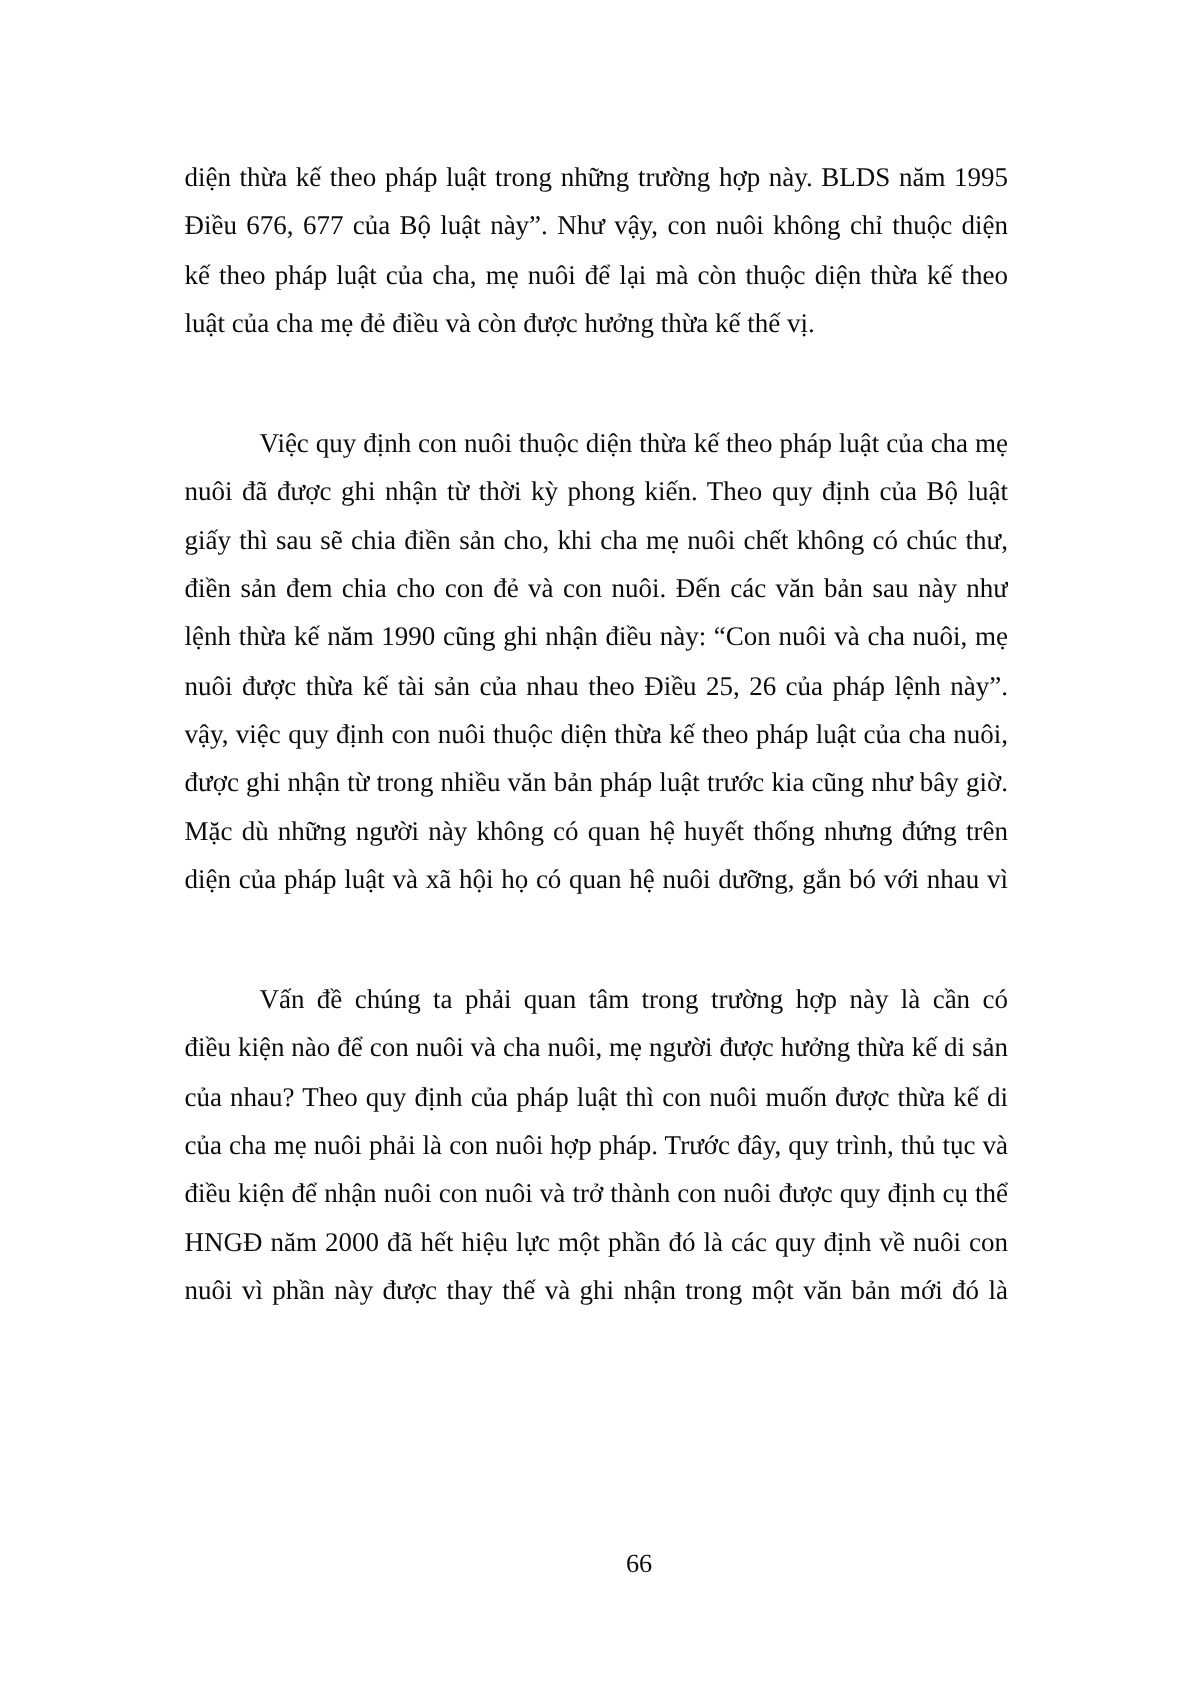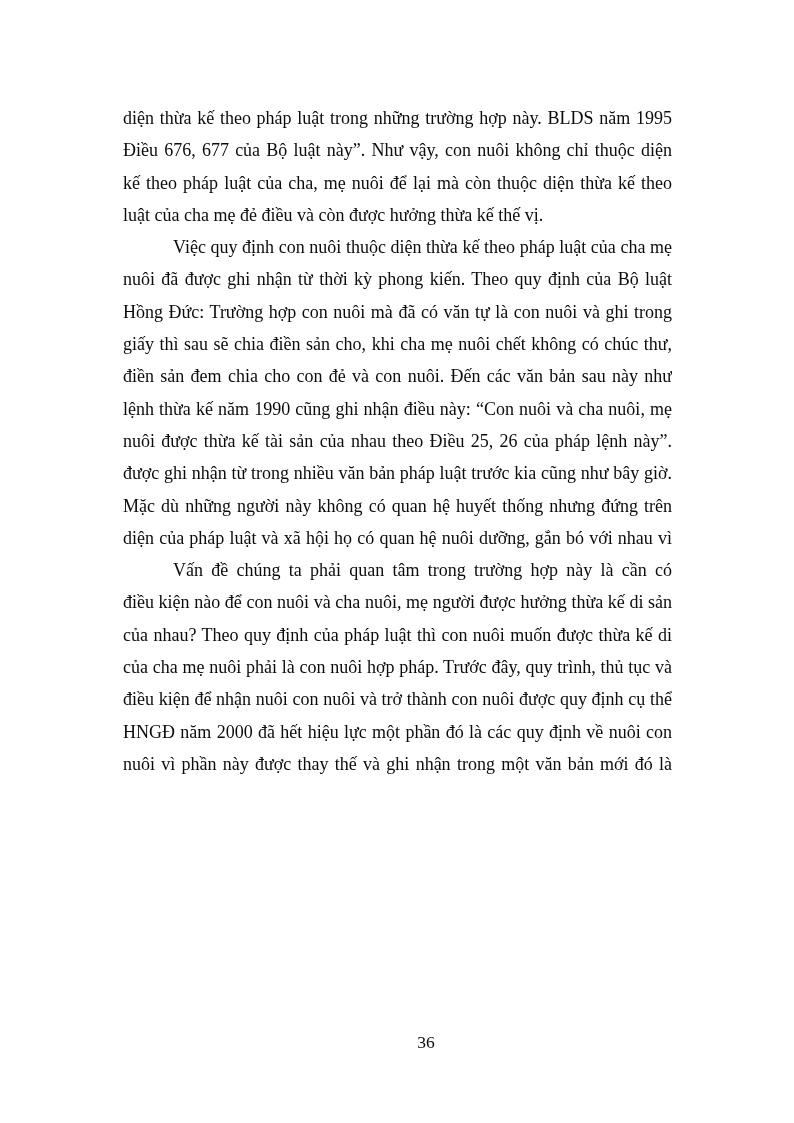--- a/index.html
+++ b/index.html
@@ -34,20 +34,21 @@
     text-align-last: justify;
     text-justify: inter-word;
     overflow: hidden;
     white-space: normal;
   }
   .line.endline {
     text-align-last: left;
   }
   .line.indent {
     text-indent: 50px;
+    margin-top: 48px;
   }
   .pagenum {
     position: absolute;
     top: 1030px;
     left: 369px;
     width: 114px;
     text-align: center;
     font-size: 17.5px;
     line-height: 24px;
   }
@@ -59,33 +60,33 @@
   <div class="textblock">
       <div class="paragraph">
         <div class="line">diện thừa kế theo pháp luật trong những trường hợp này. BLDS năm 1995 và</div>
         <div class="line">Điều 676, 677 của Bộ luật này”. Như vậy, con nuôi không chỉ thuộc diện thừa</div>
         <div class="line">kế theo pháp luật của cha, mẹ nuôi để lại mà còn thuộc diện thừa kế theo pháp</div>
         <div class="line endline">luật của cha mẹ đẻ điều và còn được hưởng thừa kế thế vị.</div>
       </div>
       <div class="paragraph">
         <div class="line indent">Việc quy định con nuôi thuộc diện thừa kế theo pháp luật của cha mẹ</div>
         <div class="line">nuôi đã được ghi nhận từ thời kỳ phong kiến. Theo quy định của Bộ luật</div>
-        <div class="line">Hồng Đức: Trường hợp con nuôi mà đã có văn tự là con nuôi và ghi trong</div>
         <div class="line">giấy thì sau sẽ chia điền sản cho, khi cha mẹ nuôi chết không có chúc thư,</div>
         <div class="line">điền sản đem chia cho con đẻ và con nuôi. Đến các văn bản sau này như Pháp</div>
         <div class="line">lệnh thừa kế năm 1990 cũng ghi nhận điều này: “Con nuôi và cha nuôi, mẹ</div>
         <div class="line">nuôi được thừa kế tài sản của nhau theo Điều 25, 26 của pháp lệnh này”. Như</div>
+        <div class="line">vậy, việc quy định con nuôi thuộc diện thừa kế theo pháp luật của cha nuôi,</div>
         <div class="line">được ghi nhận từ trong nhiều văn bản pháp luật trước kia cũng như bây giờ.</div>
         <div class="line">Mặc dù những người này không có quan hệ huyết thống nhưng đứng trên bình</div>
         <div class="line">diện của pháp luật và xã hội họ có quan hệ nuôi dưỡng, gắn bó với nhau vì</div>
       </div>
       <div class="paragraph">
         <div class="line indent">Vấn đề chúng ta phải quan tâm trong trường hợp này là cần có những</div>
         <div class="line">điều kiện nào để con nuôi và cha nuôi, mẹ người được hưởng thừa kế di sản</div>
         <div class="line">của nhau? Theo quy định của pháp luật thì con nuôi muốn được thừa kế di sản</div>
         <div class="line">của cha mẹ nuôi phải là con nuôi hợp pháp. Trước đây, quy trình, thủ tục và</div>
         <div class="line">điều kiện để nhận nuôi con nuôi và trở thành con nuôi được quy định cụ thể</div>
         <div class="line">HNGĐ năm 2000 đã hết hiệu lực một phần đó là các quy định về nuôi con</div>
         <div class="line">nuôi vì phần này được thay thế và ghi nhận trong một văn bản mới đó là Luật</div>
       </div>
     </div>
-  <div class="pagenum">36</div>
+  <div class="pagenum">66</div>
 </div>
 
 </body></html>

